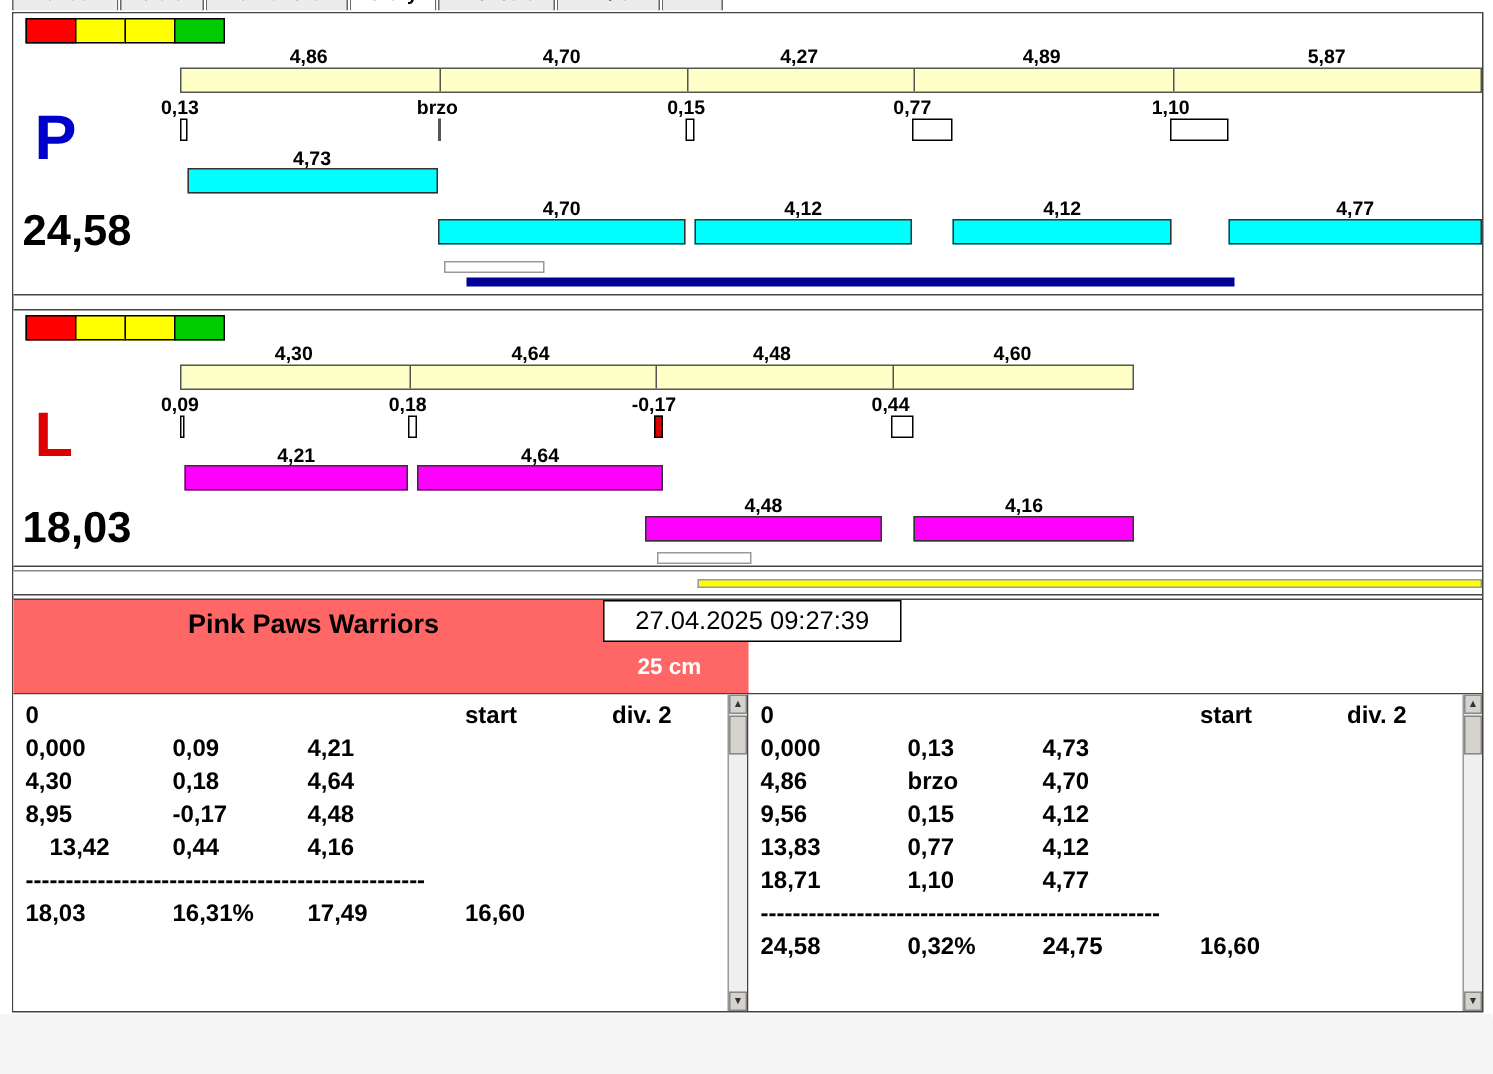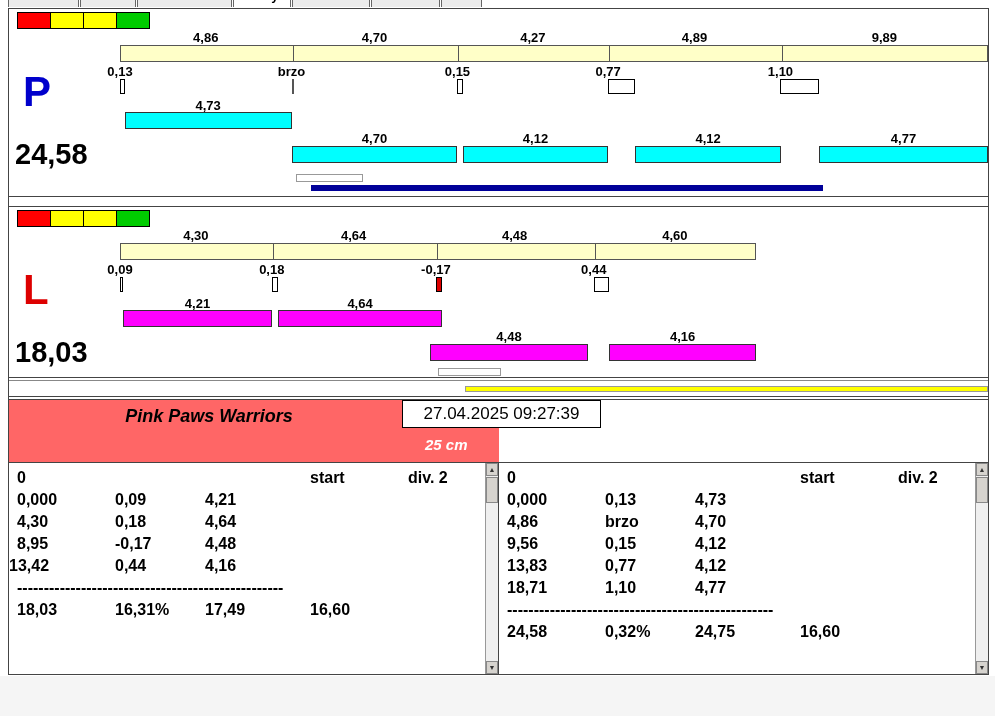--- a/index.html
+++ b/index.html
@@ -51,21 +51,21 @@
   .under-bar { position: absolute; }
 
   
   .strip { position: absolute; left: 0; top: 371px; width: 979px; height: 17px;
            border-top: 1px solid #888; border-bottom: 1px solid #444; background: #fff; }
   .strip-bar { position: absolute; top: 5px; height: 6px; border: 1px solid #999; }
 
   
   .bottom { position: absolute; left: 0; top: 390px; width: 979px; bottom: 0; border-top: 1px solid #444; background: #fff; }
   .team-head { position: absolute; top: 0; height: 62px; }
-  .team-head.left  { left: 0; width: 490px; font-style: italic; }
+  .team-head.left  { left: 0; width: 490px; }
   .team-head.right { left: 490px; width: 489px; }
   .team-title { position: absolute; top: 2px; height: 28px; line-height: 28px;
                 font-size: 18px; font-weight: bold; text-align: center; }
   .team-head.left  .team-title { left: 0; width: 400px; }
   .team-head.right .team-title { left: 105px; right: 0; }
   .team-members { position: absolute; top: 33px; height: 26px; line-height: 26px;
                   color: #fff; font-weight: bold; font-size: 13px; text-align: center; white-space: nowrap; }
   .team-head.left  .team-members { left: 0; width: 410px; }
   .team-head.right .team-members { left: 70px; right: 10px; }
   .team-size { position: absolute; top: 31px; height: 28px; line-height: 28px;
@@ -122,21 +122,21 @@
           <div class="split-segment" style="left: 0px; width: 171.558px;"></div>
           <div class="split-segment" style="left: 171.558px; width: 165.91px;"></div>
           <div class="split-segment" style="left: 337.468px; width: 150.731px;"></div>
           <div class="split-segment" style="left: 488.199px; width: 172.617px;"></div>
           <div class="split-segment" style="left: 660.816px; width: 207.211px;"></div>
         </div>
         <div class="split-label" style="left: 166.779px;">4,86</div>
         <div class="split-label" style="left: 335.513px;">4,70</div>
         <div class="split-label" style="left: 493.833px;">4,27</div>
         <div class="split-label" style="left: 655.507px;">4,89</div>
-        <div class="split-label" style="left: 845.421px;">9,89</div>
+        <div class="split-label" style="left: 845.421px;">5,87</div>
         <div class="change-label" style="left: 81px;">0,13</div>
         <div class="change-marker box" style="left: 111px; width: 4.589px;"></div>
         <div class="change-label" style="left: 252.558px;">brzo</div>
         <div class="change-marker tick" style="left: 282.558px;"></div>
         <div class="change-label" style="left: 418.468px;">0,15</div>
         <div class="change-marker box" style="left: 448.468px; width: 5.295px;"></div>
         <div class="change-label" style="left: 569.199px;">0,77</div>
         <div class="change-marker box" style="left: 599.199px; width: 27.181px;"></div>
         <div class="change-label" style="left: 741.463px;">1,10</div>
         <div class="change-marker box" style="left: 771.463px; width: 38.83px;"></div>
@@ -223,21 +223,21 @@
                 <div class="tcell" style="left: 8px;">4,30</div>
                 <div class="tcell" style="left: 106px;">0,18</div>
                 <div class="tcell" style="left: 196px;">4,64</div>
               </div>
               <div class="trow">
                 <div class="tcell" style="left: 8px;">8,95</div>
                 <div class="tcell" style="left: 106px;">-0,17</div>
                 <div class="tcell" style="left: 196px;">4,48</div>
               </div>
               <div class="trow">
-                <div class="tcell" style="left: 0;">13,42</div>
+                <div class="tcell" style="left: 24px;">13,42</div>
                 <div class="tcell" style="left: 106px;">0,44</div>
                 <div class="tcell" style="left: 196px;">4,16</div>
               </div>
               <div class="trow">
                 <div class="tcell" style="left: 8px;">--------------------------------------------------</div>
               </div>
               <div class="trow">
                 <div class="tcell" style="left: 8px;">18,03</div>
                 <div class="tcell" style="left: 106px;">16,31%</div>
                 <div class="tcell" style="left: 196px;">17,49</div>

